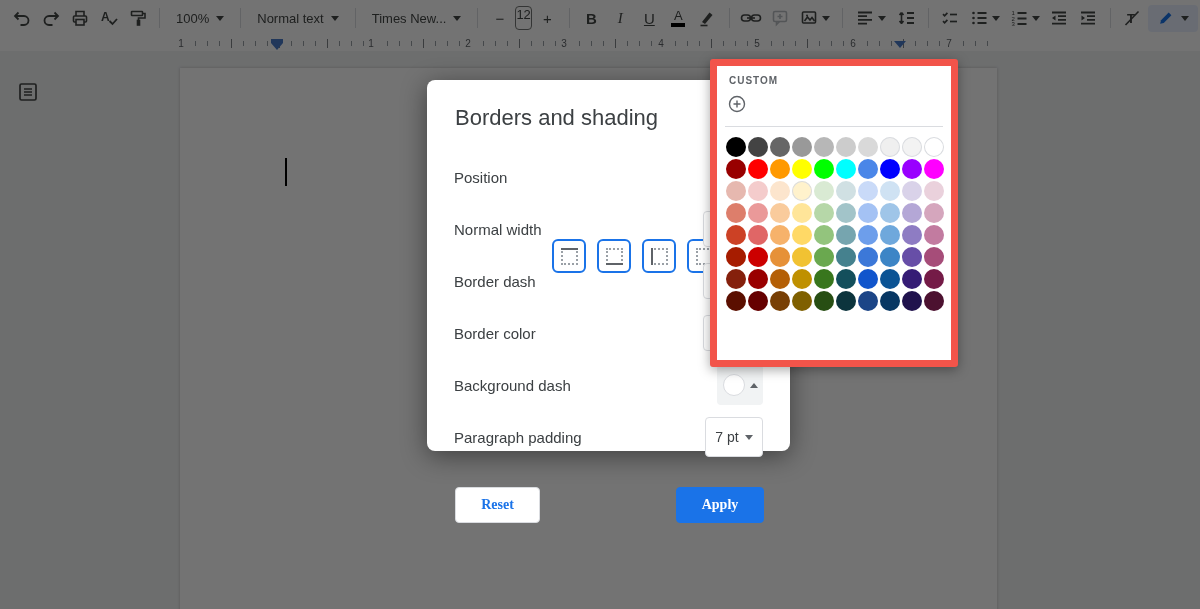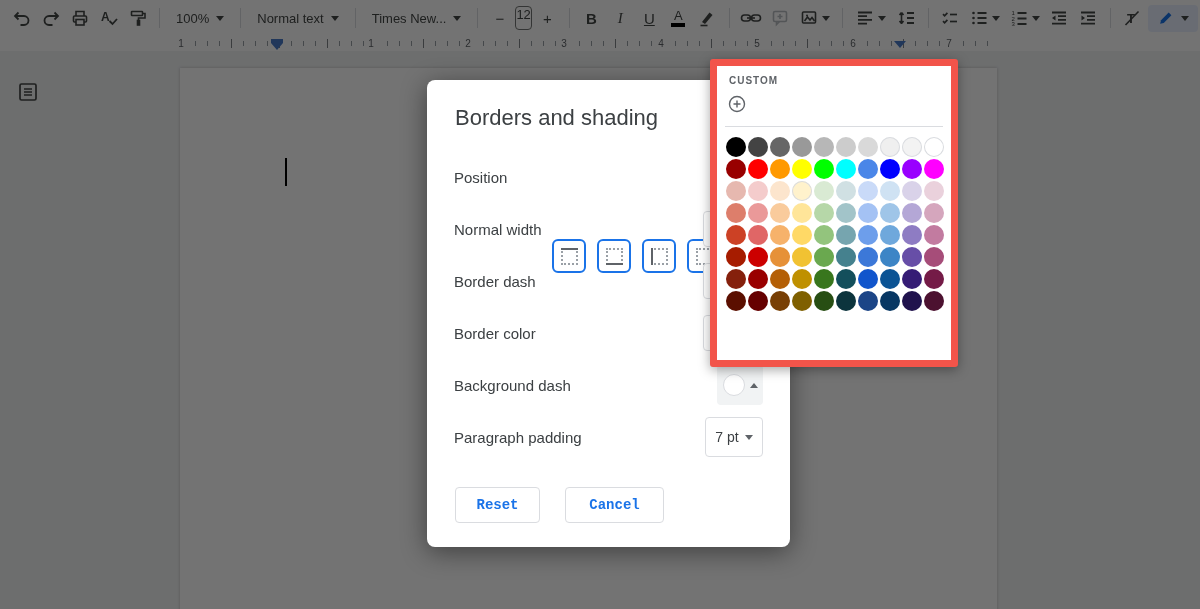--- a/index.html
+++ b/index.html
@@ -43,21 +43,21 @@
   .page { position:absolute; left:180px; top:68px; width:817px; height:560px; background:#fff;
           box-shadow:0 0 3px rgba(0,0,0,.2); }
   .caret { position:absolute; left:285px; top:158px; width:2px; height:28px; background:#000; z-index:6; }
   .outline-btn { position:absolute; left:12px; top:76px; width:32px; height:32px;
                  display:flex; align-items:center; justify-content:center; color:#444746; }
 
   
   .scrim { position:absolute; inset:0; background:rgba(0,0,0,0.55); z-index:5; }
 
   
-  .dialog { position:absolute; left:427px; top:80px; width:363px; height:467px; background:#fff;
+  .dialog { position:absolute; left:427px; top:80px; width:363px; height:371px; background:#fff;
             border-radius:8px; box-shadow:0 5px 26px rgba(0,0,0,.45); z-index:10; }
   .dlg-title { position:absolute; left:28px; top:25px; font-size:22px; color:#3c4043; }
   .dlg-label { position:absolute; left:27px; font-size:15px; color:#3c4043; transform:translateY(-50%); }
   .pos-group { position:absolute; left:125px; top:159px; display:flex; gap:11px; }
   .pos-btn { width:34px; height:34px; border:2px solid #1a73e8; border-radius:6px; background:#fff;
              display:flex; align-items:center; justify-content:center; position:relative; }
   .pos-inner { width:17px; height:17px; border:2px dotted #9aa0a6; position:relative; }
   .solid-side { position:absolute; background:#5f6368; }
   .solid-top    { left:-2px; top:-2px; width:17px; height:2px; }
   .solid-bottom { left:-2px; bottom:-2px; width:17px; height:2px; }
@@ -67,21 +67,21 @@
                   border-radius:4px; background:#fff; }
   .bg-swatch { position:absolute; left:290px; top:285px; width:46px; height:40px; background:#f1f3f4;
                border-radius:4px; display:flex; align-items:center; justify-content:center; gap:5px; }
   .bg-swatch .circle { width:22px; height:22px; border-radius:50%; background:#fff; border:1px solid #dadce0; }
   .dd-up { width:0; height:0; border-left:4px solid transparent; border-right:4px solid transparent;
            border-bottom:5px solid #5f6368; }
   .pad-select { position:absolute; left:278px; top:337px; width:58px; height:40px; border:1px solid #dadce0;
                 border-radius:4px; display:flex; align-items:center; justify-content:center; gap:6px;
                 font-size:14px; color:#3c4043; background:#fff; }
   .dlg-btn { position:absolute; top:407px; height:36px; border-radius:4px; font-size:14px; font-weight:bold;
-             display:flex; align-items:center; justify-content:center; font-family:Liberation Mono, monospace; cursor:default; }
+             display:flex; align-items:center; justify-content:center; font-family:Liberation Serif, serif; cursor:default; }
   .btn-outline { background:#fff; border:1px solid #dadce0; color:#1a73e8; }
   .btn-filled { background:#1a73e8; border:1px solid #1a73e8; color:#fff; }
 
   
   .picker { position:absolute; left:710px; top:59px; width:248px; height:308px; background:#fff;
             border:7px solid #f2544a; border-radius:3px; z-index:20;
             box-shadow:0 3px 12px rgba(0,0,0,.35); }
   .custom-label { position:absolute; left:12px; top:9px; font-size:10px; font-weight:bold;
                   letter-spacing:1px; color:#5f6368; }
   .plus-btn { position:absolute; left:11px; top:29px; width:18px; height:18px; color:#5f6368; }
@@ -359,21 +359,21 @@
       <div class="circle"></div>
       <div class="dd-up"></div>
     </div>
 
     <div class="pad-select">
       <span>7 pt</span>
       <span class="dd" style="border-top-color:#5f6368"></span>
     </div>
 
     <button class="dlg-btn btn-outline" style="left:28px; width:85px">Reset</button>
-    <button class="dlg-btn btn-outline" style="left:138px; width:99px">Cancel</button>
+    <button class="dlg-btn btn-filled" style="left:249px; width:88px">Apply</button>
   </div>
 
   <div class="picker">
     <div class="custom-label">CUSTOM</div>
     <div class="plus-btn">
       <svg width="18" height="18" viewBox="0 0 18 18" fill="none" stroke="#5f6368" stroke-width="1.4">
           <circle cx="9" cy="9" r="7.5"></circle>
           <path d="M9 5.5v7M5.5 9h7"></path>
         </svg>
     </div>

